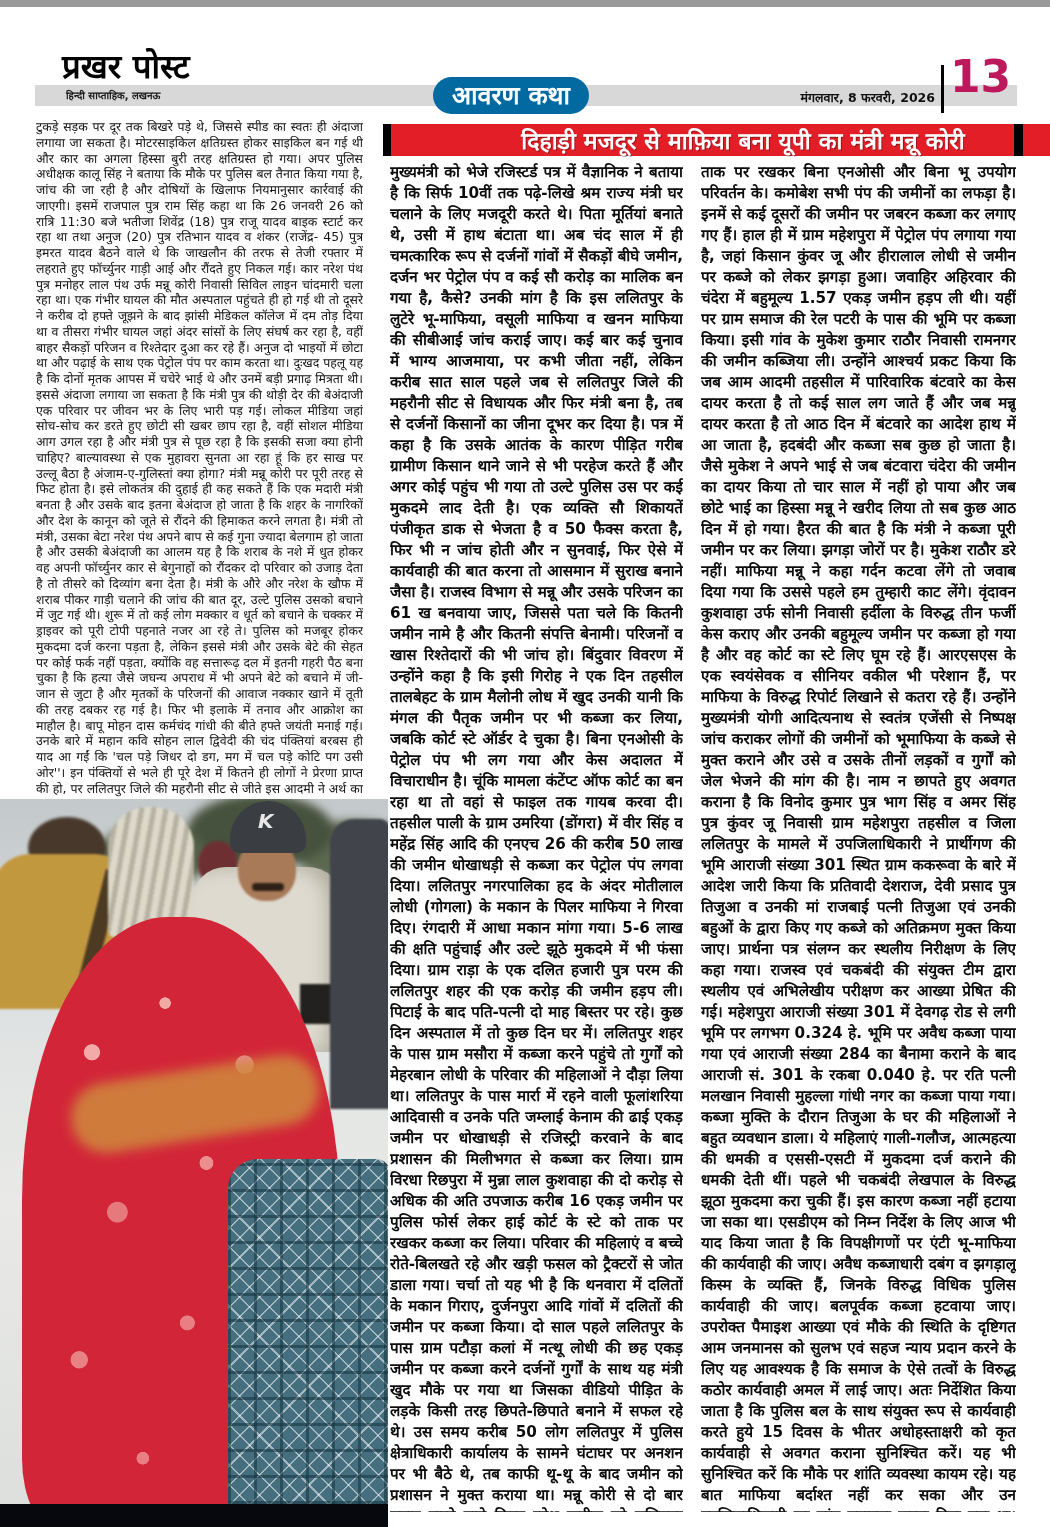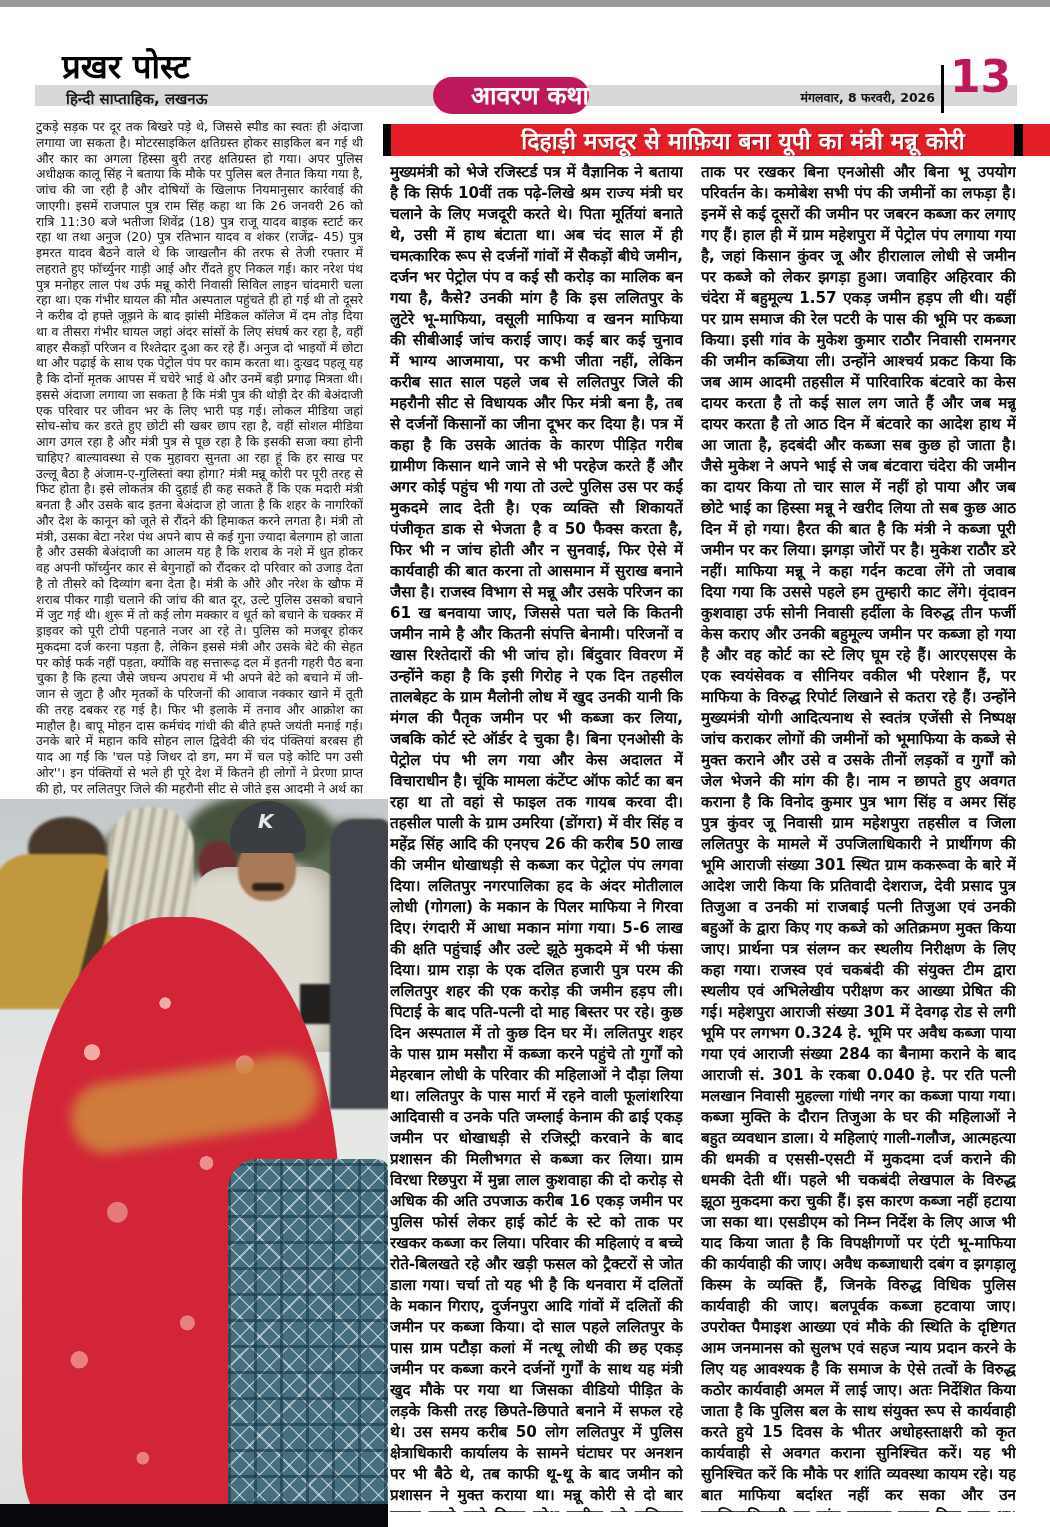--- a/index.html
+++ b/index.html
@@ -3,23 +3,23 @@
 <meta charset="utf-8">
 <style>
   html,body{margin:0;padding:0;background:#9a9a9a;}
   .page{position:relative;width:1050px;height:1527px;margin:7px auto;background:#ffffff;
         font-family:"DejaVu Sans","Liberation Sans",sans-serif;color:#111;overflow:hidden;}
 
   
   .masthead-title{position:absolute;left:62px;top:36px;font-size:33px;font-weight:bold;
         letter-spacing:0;color:#000;}
   .gray-band{position:absolute;left:35px;top:78px;width:982px;height:21px;background:#d8d8d8;}
-  .tagline{position:absolute;left:66px;top:81px;font-size:15px;font-weight:bold;color:#1a1a1a;}
-  .section-badge{position:absolute;left:433px;top:70px;width:156px;height:37px;background:#be185d;
-        border-radius:19px;color:#fff;font-size:25px;font-weight:bold;text-align:right;line-height:37px;}
+  .tagline{position:absolute;left:66px;top:81px;font-size:10px;font-weight:bold;color:#1a1a1a;}
+  .section-badge{position:absolute;left:433px;top:70px;width:156px;height:37px;background:#0369a1;
+        border-radius:19px;color:#fff;font-size:25px;font-weight:bold;text-align:center;line-height:37px;}
   .issue-date{position:absolute;right:115px;top:82px;font-size:12.5px;font-weight:bold;color:#111;}
   .pageno-rule{position:absolute;left:941px;top:58px;width:3px;height:48px;background:#000;}
   .page-number{position:absolute;left:950px;top:48px;font-size:44px;font-weight:bold;color:#be185d;line-height:1;}
 
   
   .bar-cap{position:absolute;top:117px;height:32px;background:#000;}
   .cap-left{left:383px;width:8px;}
   .cap-right{left:1014px;width:9px;}
   .headline-bar{position:absolute;left:391px;top:117px;width:704px;height:32px;background:#e31e26;
         display:flex;justify-content:center;}

